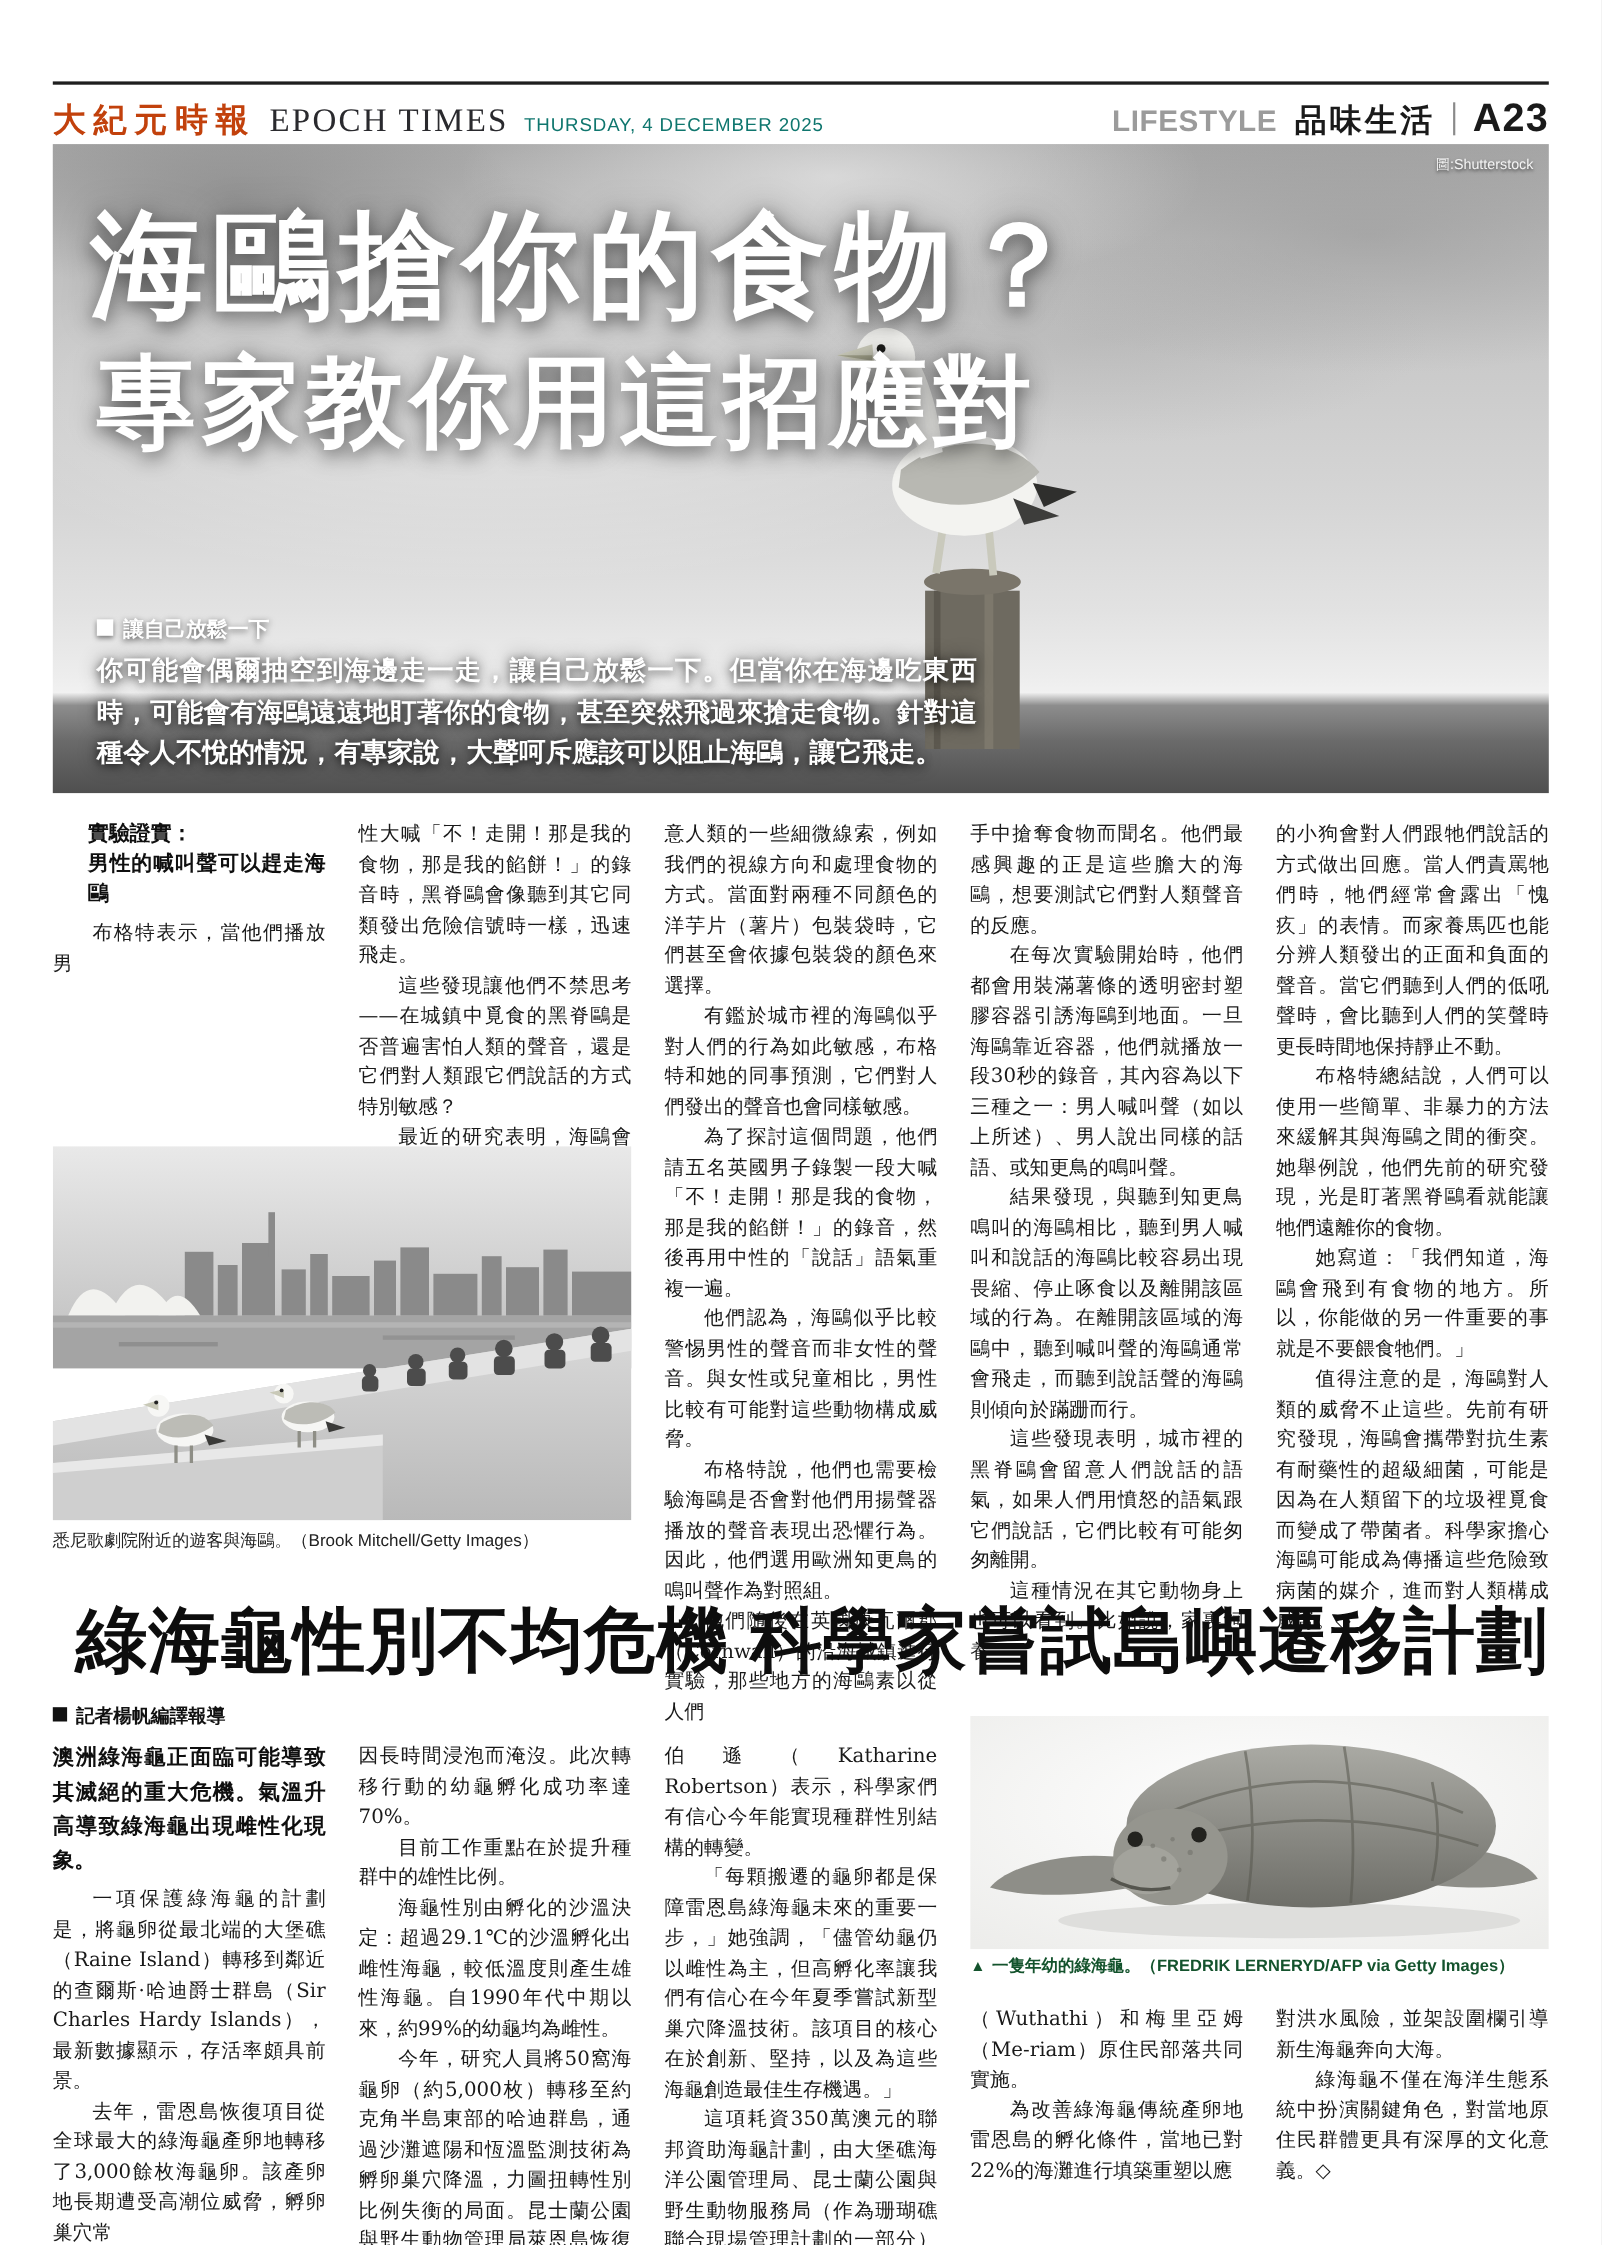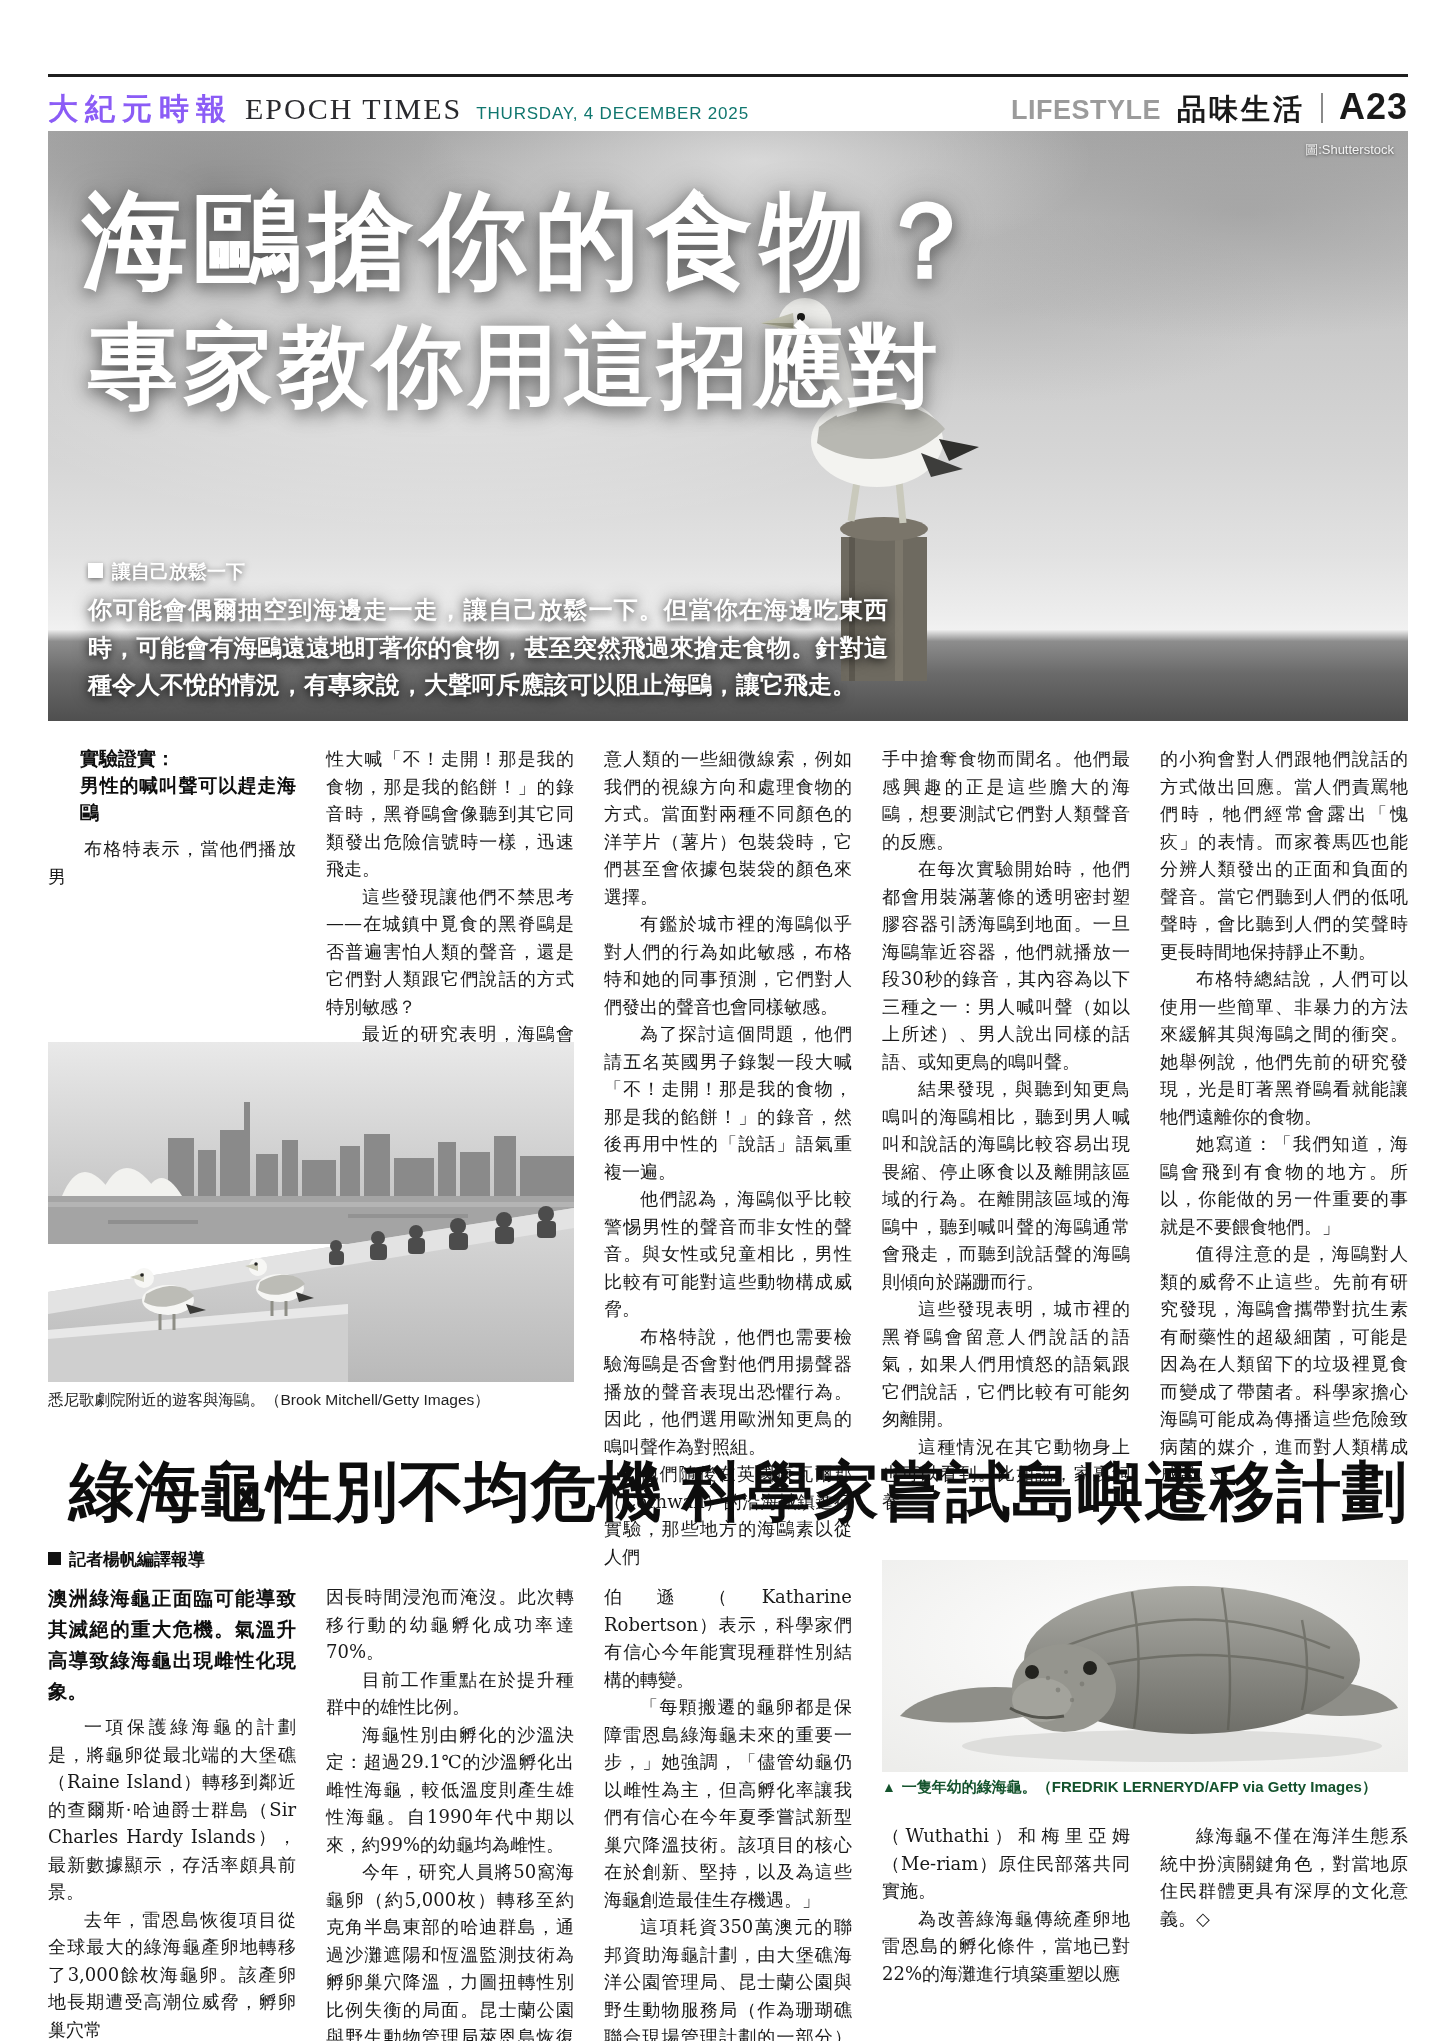--- a/index.html
+++ b/index.html
@@ -4,21 +4,21 @@
 <style>
   html,body { margin:0; padding:0; background:#e9e9e9; }
   .page { position:relative; width:1456px; height:2041px; background:#ffffff; margin:0 auto;
           font-family:"Liberation Sans",sans-serif; color:#1a1a1a; overflow:hidden; }
   .content { position:absolute; left:48px; top:0; width:1360px; height:100%; }
 
   
   .masthead { position:absolute; left:0; right:0; top:74px; border-top:3px solid #1f1f1f;
               padding-top:9px; display:flex; justify-content:space-between; align-items:baseline; }
   .mh-left { display:flex; align-items:baseline; }
-  .mh-cjk  { font-size:30px; font-weight:900; letter-spacing:7px; color:#8b5cf6; }
+  .mh-cjk  { font-size:30px; font-weight:900; letter-spacing:7px; color:#c2410c; }
   .mh-en   { font-family:"Liberation Serif",serif; font-size:30px; letter-spacing:2px; margin-left:12px; color:#2a2a2e; }
   .mh-date { font-size:17px; letter-spacing:.8px; margin-left:14px; color:#0f766e; }
   .mh-right{ display:flex; align-items:baseline; }
   .sec-en  { color:#9b9b9b; font-weight:800; font-size:27px; letter-spacing:.5px; }
   .sec-cjk { font-size:29px; font-weight:900; margin-left:16px; letter-spacing:3px; }
   .vsep    { display:inline-block; width:2px; height:30px; background:#8a8a8a; margin:0 16px; align-self:center; }
   .page-no { font-size:36px; font-weight:900; letter-spacing:1px; }
 
   
   .hero { position:absolute; left:0; top:131px; width:1360px; height:590px; overflow:hidden;
@@ -292,17 +292,18 @@
           <circle cx="184" cy="112" r="2"></circle>
       </g>
     </svg>
     <div class="caption2"><span class="tri">▲</span><span>一隻年幼的綠海龜。（FREDRIK LERNERYD/AFP via Getty Images）</span></div>
 
     <div class="col" id="a2c4">
         <p class="flush">（Wuthathi）和梅里亞姆（Me-riam）原住民部落共同實施。</p>
         <p>為改善綠海龜傳統產卵地雷恩島的孵化條件，當地已對22%的海灘進行填築重塑以應</p>
       </div>
     <div class="col" id="a2c5">
+        <p class="flush">對洪水風險，並架設圍欄引導新生海龜奔向大海。</p>
         <p>綠海龜不僅在海洋生態系統中扮演關鍵角色，對當地原住民群體更具有深厚的文化意義。◇</p>
       </div>
 
   </div>
 </div>
 
 </body></html>

